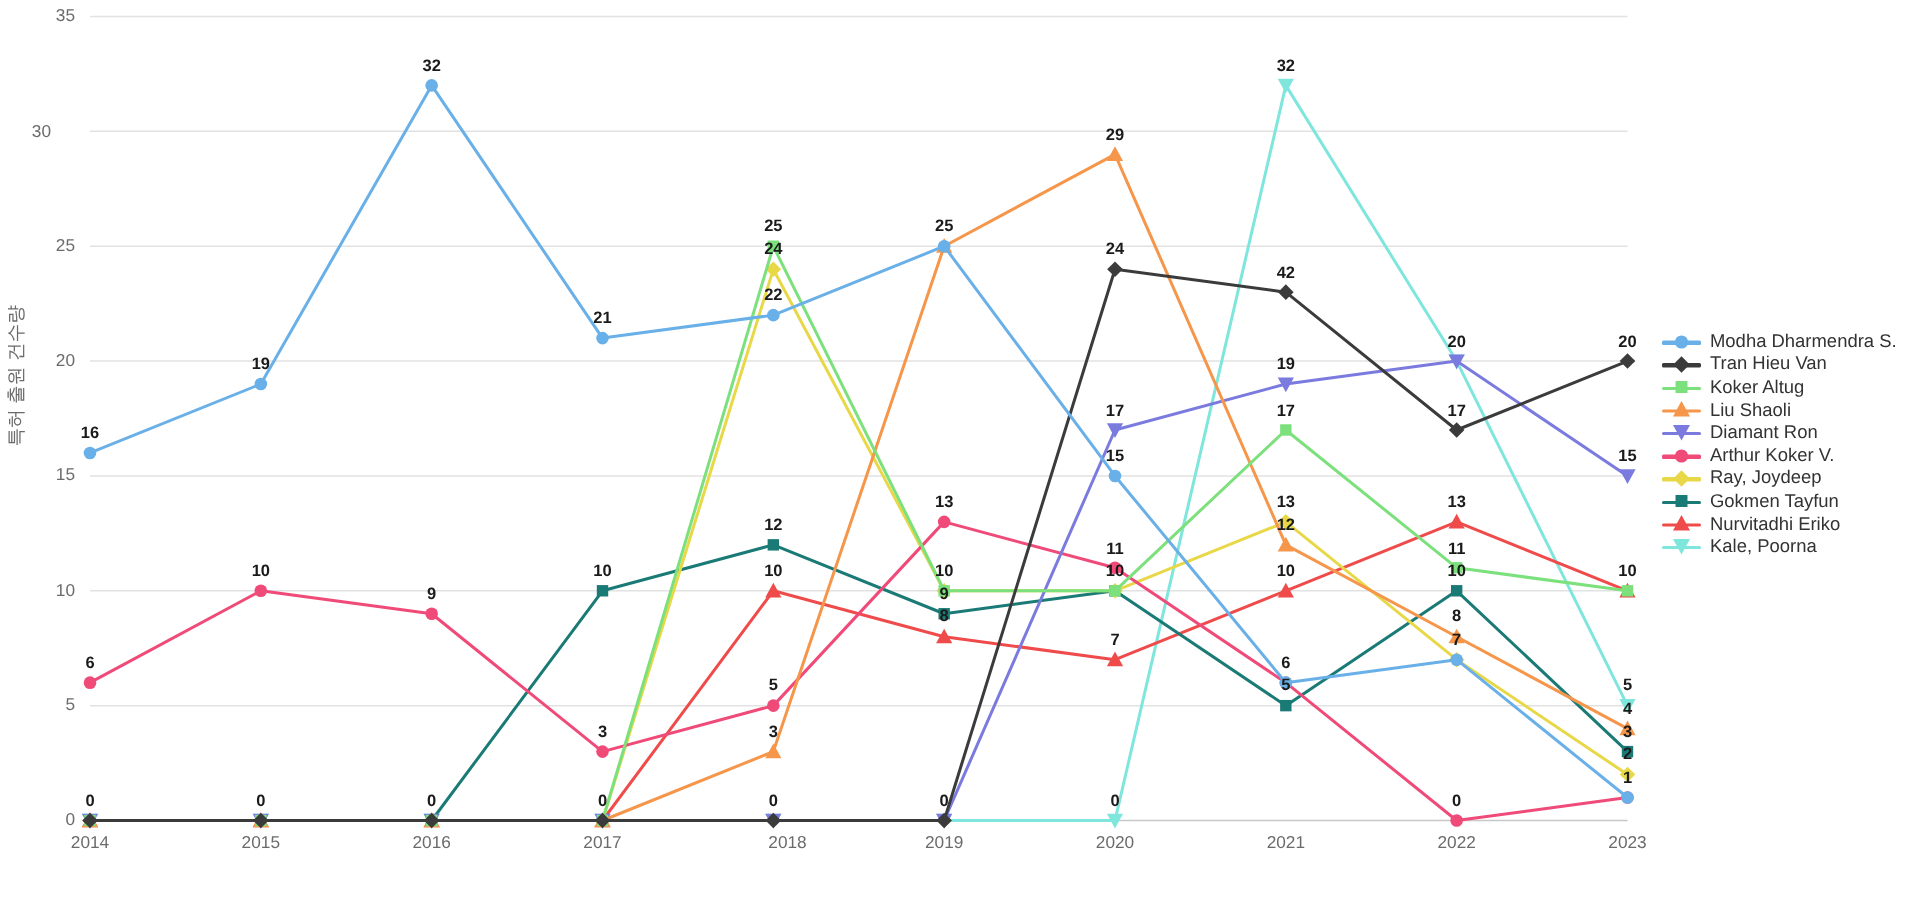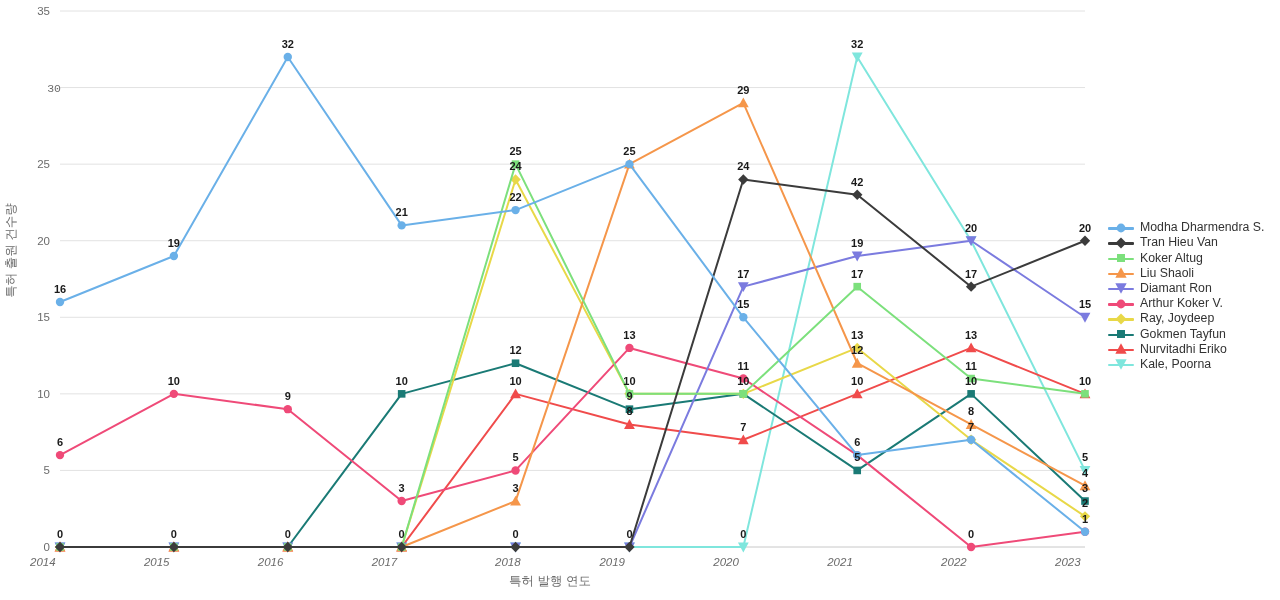--- a/index.html
+++ b/index.html
@@ -25,24 +25,24 @@
     color: #6b6b6b;
     text-align: right;
     width: 34px;
     transform: translateY(-50%);
     white-space: nowrap;
   }
   .xtick-label {
     position: absolute;
     font-size: 11.5px;
     color: #6b6b6b;
+    text-align: center;
     width: 60px;
     transform: translateX(-50%);
     white-space: nowrap;
-    font-style: italic;
   }
   #xaxis-title {
     position: absolute;
     left: 0; right: 0;
     top: 573px;
     text-align: center;
     font-size: 12.5px;
     color: #6b6b6b;
   }
   #yaxis-title {
@@ -246,21 +246,21 @@
           <circle cx="1085" cy="531.6857142857143" r="4.2" fill="#6ab0e8"></circle>
         </g>
       </svg>
     <div id="ytick-layer">
         <div class="ytick-label" style="left: 16px; top: 547px;">0</div>
         <div class="ytick-label" style="left: 16px; top: 470.429px;">5</div>
         <div class="ytick-label" style="left: 16px; top: 393.857px;">10</div>
         <div class="ytick-label" style="left: 16px; top: 317.286px;">15</div>
         <div class="ytick-label" style="left: 16px; top: 240.714px;">20</div>
         <div class="ytick-label" style="left: 16px; top: 164.143px;">25</div>
-        <div class="ytick-label" style="left: 27px; top: 87.5714px; font-family: Liberation Mono, monospace;">30</div>
+        <div class="ytick-label" style="left: 0; top: 87.5714px;">30</div>
         <div class="ytick-label" style="left: 16px; top: 11px;">35</div>
       </div>
     <div id="xtick-layer">
         <div class="xtick-label" style="left: 60px; top: 556px;">2014</div>
         <div class="xtick-label" style="left: 173.889px; top: 556px;">2015</div>
         <div class="xtick-label" style="left: 287.778px; top: 556px;">2016</div>
         <div class="xtick-label" style="left: 401.667px; top: 556px;">2017</div>
         <div class="xtick-label" style="left: 525px; top: 556px;">2018</div>
         <div class="xtick-label" style="left: 629.444px; top: 556px;">2019</div>
         <div class="xtick-label" style="left: 743.333px; top: 556px;">2020</div>
@@ -324,21 +324,20 @@
         <div class="pt-label" style="left: 515.556px; top: 386.857px;">10</div>
         <div class="pt-label" style="left: 629.444px; top: 417.486px;">8</div>
         <div class="pt-label" style="left: 743.333px; top: 432.8px;">7</div>
         <div class="pt-label" style="left: 857.222px; top: 386.857px;">10</div>
         <div class="pt-label" style="left: 971.111px; top: 340.914px;">13</div>
         <div class="pt-label" style="left: 743.333px; top: 540px;">0</div>
         <div class="pt-label" style="left: 857.222px; top: 49.9429px;">32</div>
         <div class="pt-label" style="left: 1085px; top: 463.429px;">5</div>
       </div>
     <div id="yaxis-title">특허 출원 건수량</div>
-    <div id="xaxis-title">특허 발행 연도</div>
   </div>
   <div id="legend">
       <div class="legend-row">
         <span class="legend-swatch">
           <span class="lline" style="background: rgb(106, 176, 232);"></span>
           <svg width="16" height="16" class="lmark">
             <circle cx="8" cy="8" r="4.41" fill="#6ab0e8"></circle>
           </svg>
         </span>
         <span class="legend-text">Modha Dharmendra S.</span>

